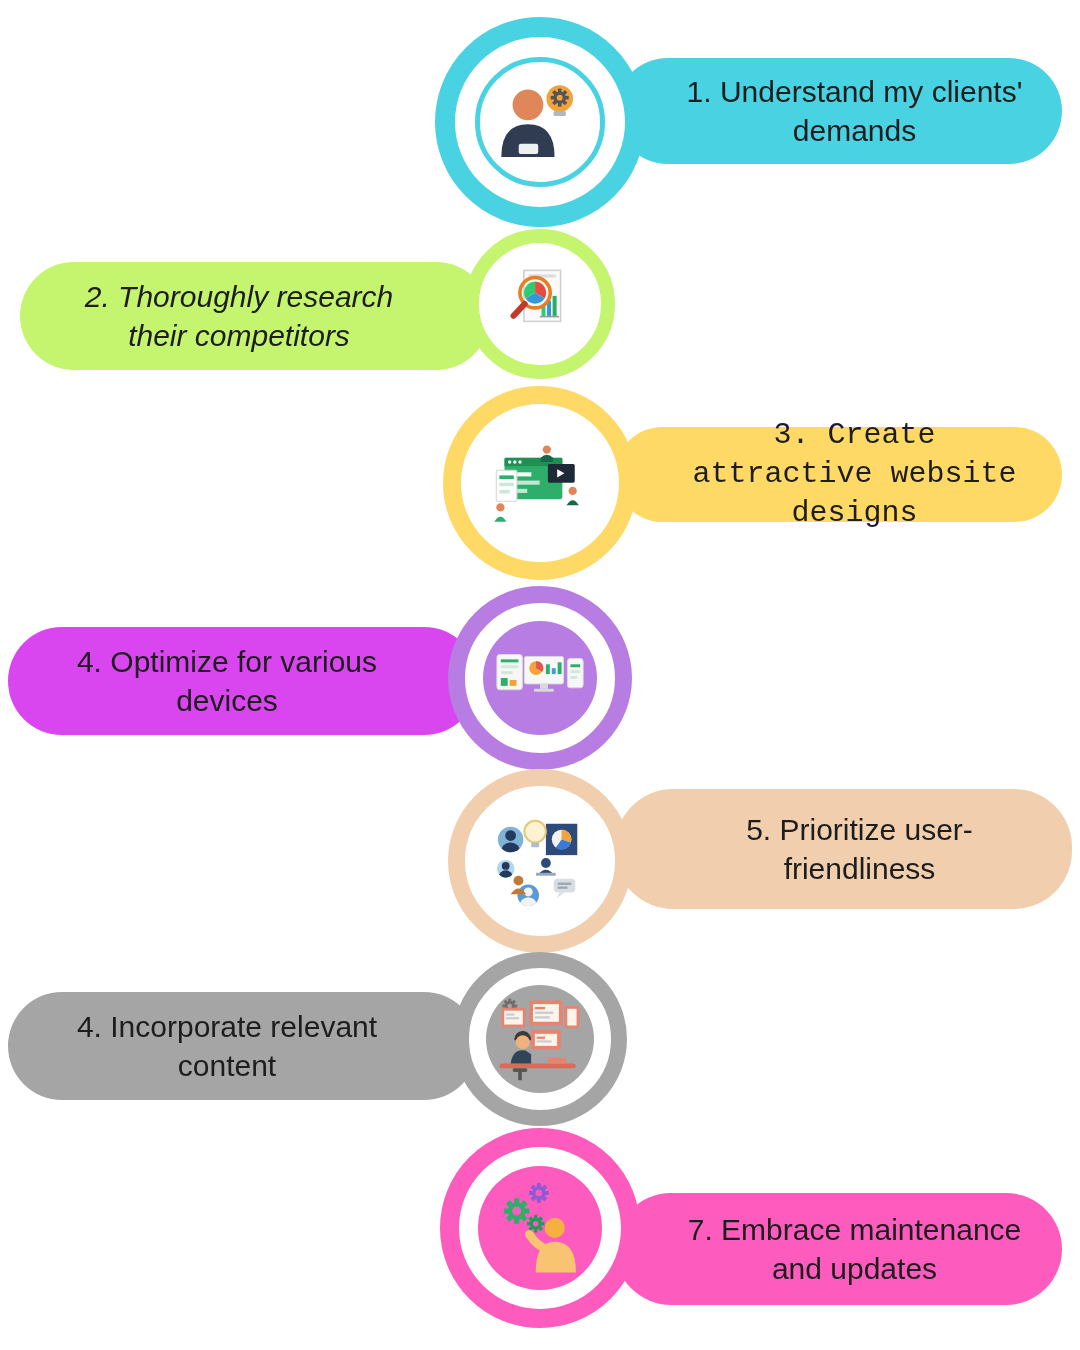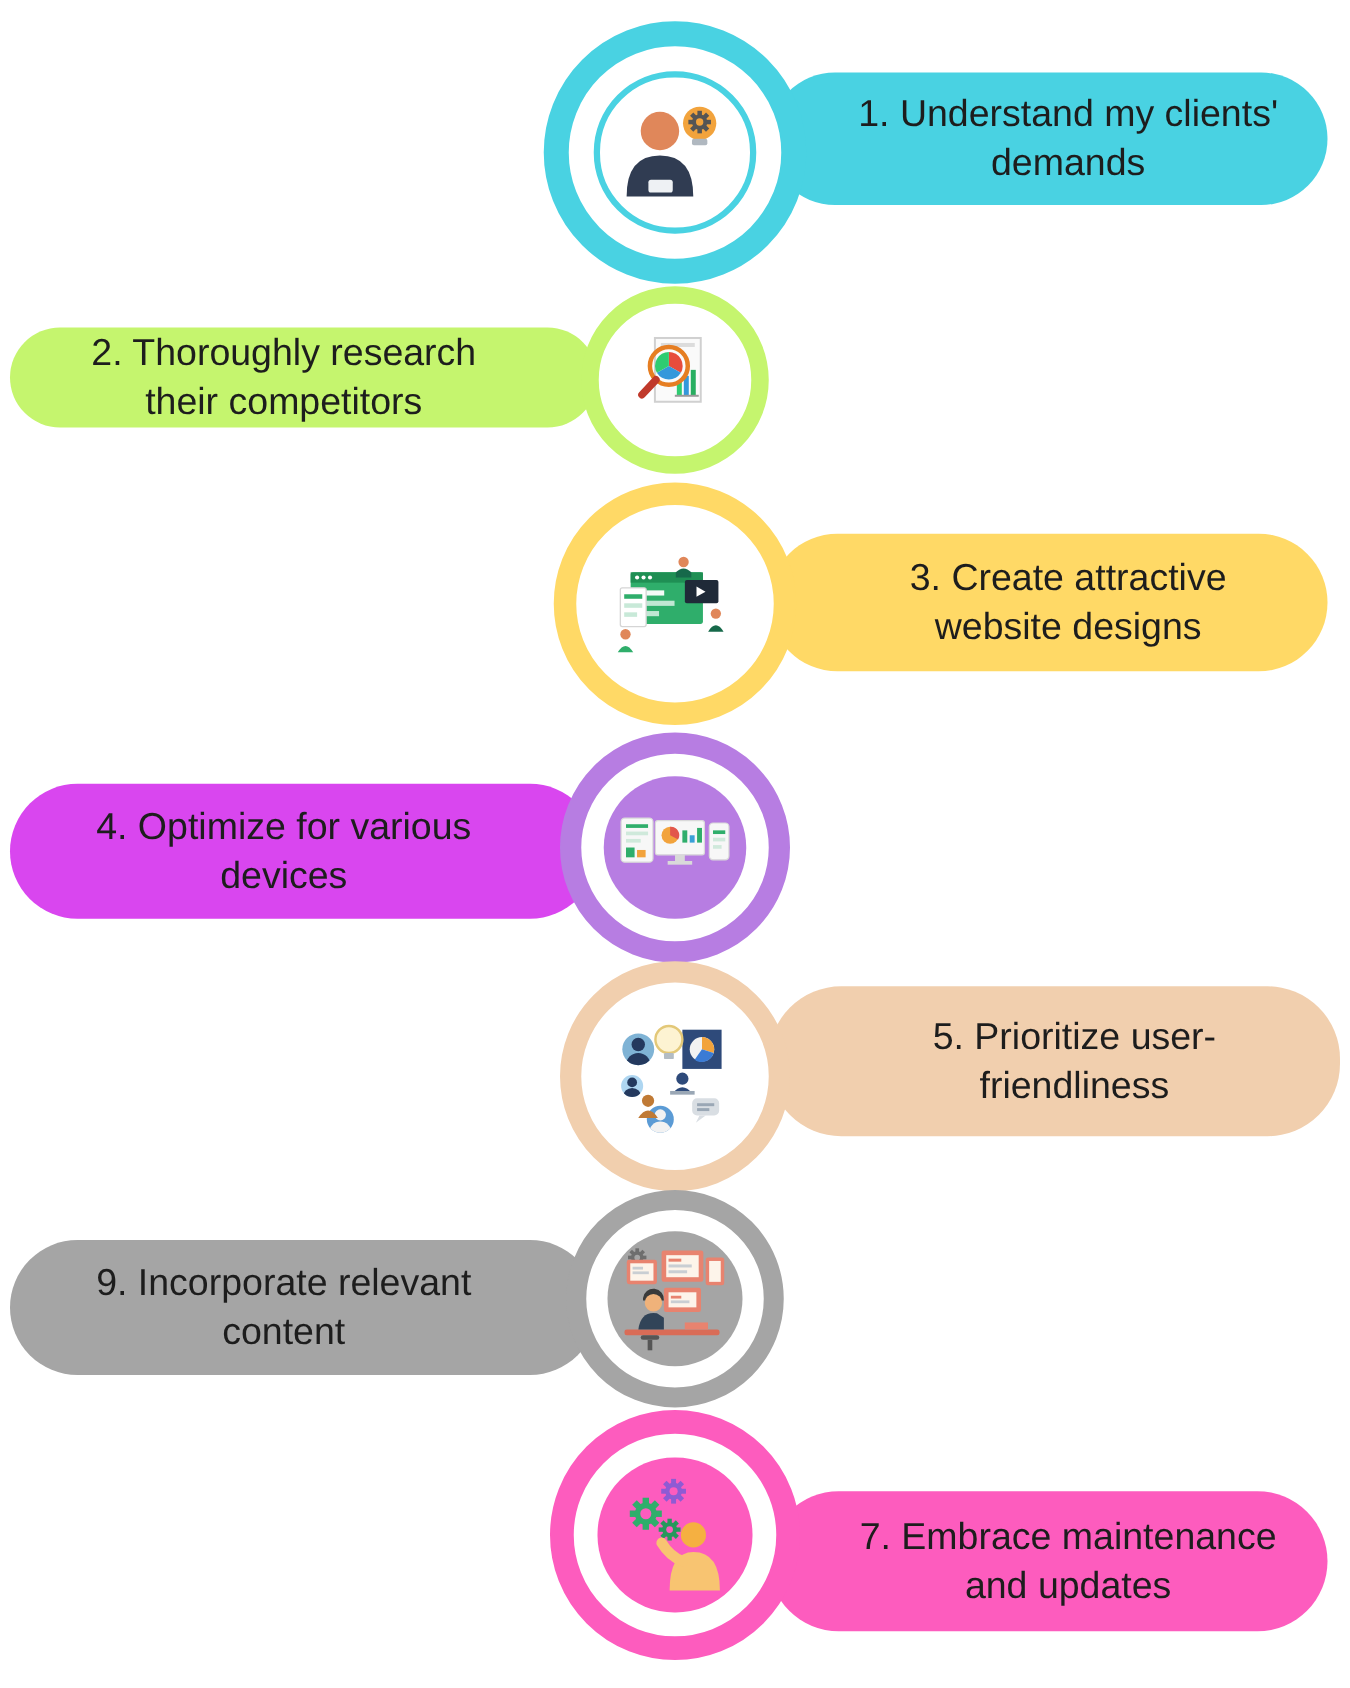--- a/index.html
+++ b/index.html
@@ -72,21 +72,21 @@
           </g>
           <circle cx="38" cy="33" r="15" fill="#e0875a"></circle>
           <path d="M12 84 Q12 52 38 52 Q64 52 64 84 Z" fill="#303c52"></path>
           <rect x="29" y="71" width="19" height="10" rx="2" fill="#eef1f4"></rect>
         </svg>
       </div>
     </div>
   </div>
 
   <div>
-    <div class="pill pill-left" style="left: 8px; top: 262px; width: 470px; height: 80px; background-color: rgb(197, 245, 110);">
+    <div class="pill pill-left" style="left: 20px; top: 262px; width: 470px; height: 108px; background-color: rgb(197, 245, 110); font-style: italic;">
       <span>2. Thoroughly research their competitors</span>
     </div>
     <div class="circle" style="left: 465px; top: 229px; width: 150px; height: 150px; border-width: 14px; border-color: rgb(197, 245, 110);">
       <div class="inner" style="background-color: rgb(255, 255, 255); color: rgb(255, 255, 255);">
         <svg class="icon-svg" viewBox="0 0 100 100">
           <rect x="30" y="8" width="46" height="64" fill="#fafafa" stroke="#d0d0d0" stroke-width="2"></rect>
           <rect x="36" y="13" width="34" height="4" fill="#dcdcdc"></rect>
           <rect x="52" y="52" width="5" height="14" fill="#2ecc71"></rect>
           <rect x="59" y="46" width="5" height="20" fill="#3498db"></rect>
           <rect x="66" y="40" width="5" height="26" fill="#27ae60"></rect>
@@ -97,21 +97,21 @@
             <path d="M0 0 L-12 7 A14 14 0 0 1 0 -14 Z" fill="#2ecc71"></path>
           </g>
           <circle cx="44" cy="36" r="19" fill="none" stroke="#e67e22" stroke-width="4.5"></circle>
           <line x1="31" y1="50" x2="17" y2="65" stroke="#c0392b" stroke-width="7.5" stroke-linecap="round"></line>
         </svg>
       </div>
     </div>
   </div>
 
   <div>
-    <div class="pill pill-right" style="left: 615px; top: 427px; width: 447px; height: 110px; background-color: rgb(255, 217, 102);">
+    <div class="pill pill-right" style="left: 615px; top: 427px; width: 447px; height: 95px; background-color: rgb(255, 217, 102); font-family: Liberation Mono, monospace;">
       <span>3. Create attractive website designs</span>
     </div>
     <div class="circle" style="left: 443px; top: 386px; width: 194px; height: 194px; border-width: 18px; border-color: rgb(255, 217, 102);">
       <div class="inner" style="background-color: rgb(255, 255, 255); color: rgb(255, 255, 255);">
         <svg class="icon-svg" viewBox="0 0 100 100">
           <rect x="16" y="26" width="56" height="40" rx="2" fill="#2fae6b"></rect>
           <rect x="16" y="26" width="56" height="8" fill="#1f8f54"></rect>
           <circle cx="21" cy="30" r="1.6" fill="#ffffff"></circle>
           <circle cx="26" cy="30" r="1.6" fill="#ffffff"></circle>
           <circle cx="31" cy="30" r="1.6" fill="#ffffff"></circle>
@@ -213,21 +213,21 @@
           <path d="M70 82 l-3 6 l8 -6 z" fill="#d9dee3"></path>
           <rect x="68" y="72" width="14" height="2.4" fill="#9aa7b5"></rect>
           <rect x="68" y="76" width="10" height="2.4" fill="#9aa7b5"></rect>
         </svg>
       </div>
     </div>
   </div>
 
   <div>
     <div class="pill pill-left" style="left: 8px; top: 992px; width: 470px; height: 108px; background-color: rgb(165, 165, 165);">
-      <span>9. Incorporate relevant content</span>
+      <span>4. Incorporate relevant content</span>
     </div>
     <div class="circle" style="left: 453px; top: 952px; width: 174px; height: 174px; border-width: 16px; border-color: rgb(165, 165, 165);">
       <div class="inner" style="background-color: rgb(165, 165, 165); color: rgb(165, 165, 165);">
         <svg class="icon-svg" viewBox="0 0 100 100">
           <g transform="translate(17,14) scale(0.72)">
             <use href="#gear8" fill="#6e6e6e"></use>
             <circle r="3.4" class="hole"></circle>
           </g>
           <rect x="38" y="8" width="36" height="27" rx="2" fill="#e8836f"></rect>
           <rect x="42" y="12" width="28" height="19" fill="#fdf4ea"></rect>

